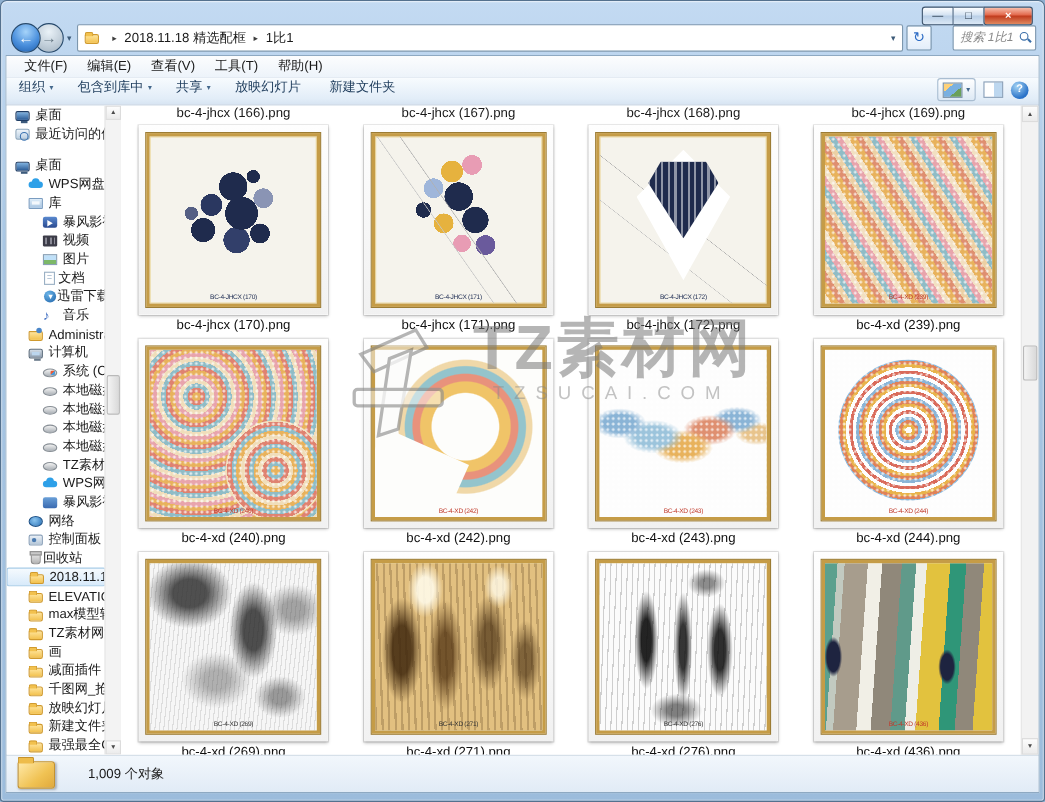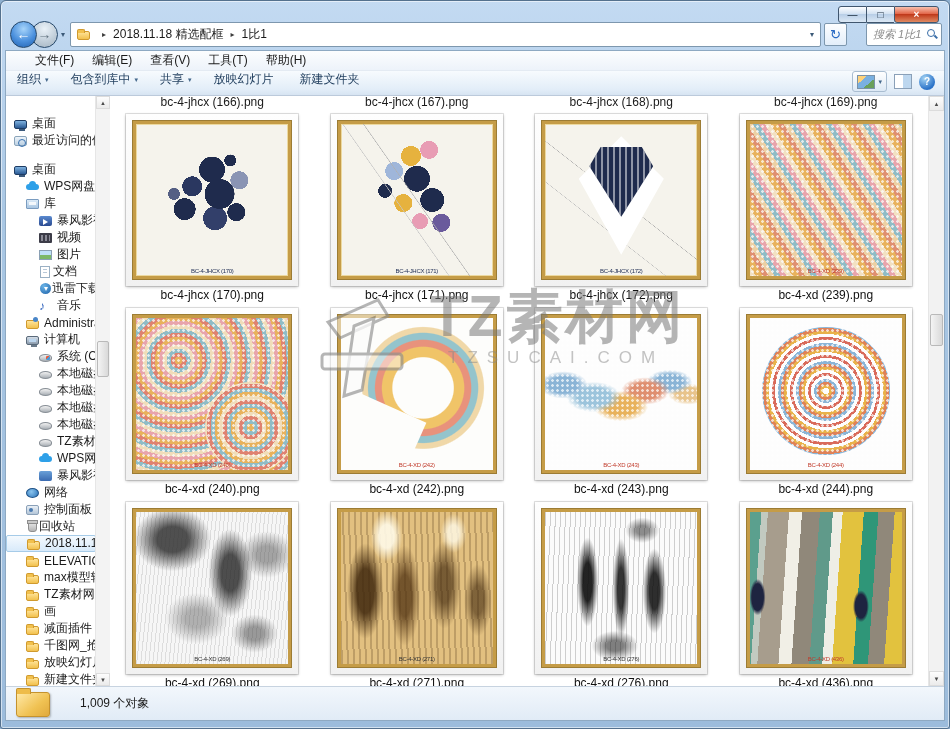--- a/index.html
+++ b/index.html
@@ -23,35 +23,35 @@
   .addr-caret{margin-left:auto;font-size:8px;color:#3c5a78;padding-left:6px}
   .refreshb{width:23px;height:23px;margin-left:3px;border:1px solid #7d97ae;border-radius:2px;background:linear-gradient(#fdfeff,#e3eefa);display:flex;align-items:center;justify-content:center;color:#2a6ac4;font-size:13px;box-sizing:border-box;flex:none}
   .searchb{width:76px;height:23px;margin-left:19px;background:#fff;border:1px solid #7d97ae;border-radius:2px;display:flex;align-items:center;padding:0 4px;box-sizing:border-box;flex:none}
   .search-input{border:none;outline:none;width:52px;font-size:11px;font-style:italic;color:#444;background:transparent;font-family:inherit}
   .search-input::placeholder{color:#8a8a8a;font-style:italic}
   .mag{width:10px;height:10px;position:relative;flex:none}
   .mag::before{content:"";position:absolute;left:0;top:0;width:6px;height:6px;border:1.5px solid #3a6ea8;border-radius:50%}
   .mag::after{content:"";position:absolute;left:6.5px;top:7px;width:4px;height:1.5px;background:#3a6ea8;transform:rotate(45deg)}
   
   .client{position:absolute;left:4px;right:4px;top:49px;bottom:7px;background:#fff;border:1px solid #8ea9c2;display:flex;flex-direction:column;box-sizing:border-box}
-  .menubar{height:19px;flex:none;display:flex;align-items:center;padding-left:20px;background:linear-gradient(#fcfdfe,#edf3fa);border-bottom:1px solid #e4ebf3;font-size:12px;color:#1a1a1a}
+  .menubar{height:19px;flex:none;display:flex;align-items:center;padding-left:7px;background:linear-gradient(#fcfdfe,#edf3fa);border-bottom:1px solid #e4ebf3;font-size:12px;color:#1a1a1a}
   .mitem{padding:0 9px}
   .cmdbar{height:24px;flex:none;display:flex;align-items:flex-start;background:linear-gradient(#f7fbfe,#e2edf8 78%,#d7e4f2);border-bottom:1px solid #bccadb;font-size:12px;color:#1e3c5c}
   .titem{padding:0 11px;display:flex;align-items:center;gap:4px;white-space:nowrap}
   .tcaret{font-size:7px;color:#44688c}
   .cmd-right{margin-left:auto;display:flex;align-items:center;gap:7px;padding-right:9px}
   .viewsb{display:flex;align-items:center;gap:3px;border:1px solid #a9bdd1;border-radius:3px;background:linear-gradient(#fff,#dde9f5);height:19px;padding:0 4px}
   .views-ico{width:16px;height:12px;border:1px solid #7a92a8;background:linear-gradient(140deg,#ffd27a 30%,#7ab0e0 30% 65%,#6aa05a 65%)}
   .pane-ico{width:16px;height:13px;border:1px solid #8aa0b8;background:linear-gradient(90deg,#fff 52%,#bdd7ef 52%)}
   .helpb{width:16px;height:16px;border-radius:50%;background:radial-gradient(circle at 35% 28%,#a4d4f4,#2a72c8 70%);color:#fff;font-size:10px;font-weight:bold;display:flex;align-items:center;justify-content:center}
   
   .main{flex:1;display:flex;min-height:0}
   
   .sidebar{width:104px;flex:none;position:relative;background:#fff;overflow:hidden}
-  .tree{position:absolute;left:0;top:19px;width:90px;bottom:0;overflow:hidden}
+  .tree{position:absolute;left:0;top:0;width:90px;bottom:0;overflow:hidden}
   .srow{display:flex;align-items:center;height:17px;padding-left:8px;font-size:12px;color:#1a1a1a;white-space:nowrap;overflow:hidden;box-sizing:border-box}
   .ind1{padding-left:20px}
   .ind2{padding-left:33px}
   .gap{margin-top:12px}
   .selected{background:linear-gradient(#f5fafe,#d8eafa);border:1px solid #a6cbe8;border-radius:2px}
   .slabel{flex:1;min-width:0;overflow:hidden}
   .sscroll{position:absolute;right:0;top:0;bottom:0;width:14px;background:#f3f3f3;border-left:1px solid #e6e6e6}
   .sarr{position:absolute;left:0;right:0;height:13px;display:flex;align-items:center;justify-content:center;font-size:6px;color:#4a4a4a;background:linear-gradient(#fdfdfd,#ebebeb);border:1px solid #dcdcdc;box-sizing:border-box}
   .sarr-up{top:0}.sarr-dn{bottom:0}
   .sthumb{position:absolute;left:1px;right:1px;height:34px;background:linear-gradient(90deg,#f4f4f4,#d9d9d9);border:1px solid #b9b9b9;border-radius:2px}

